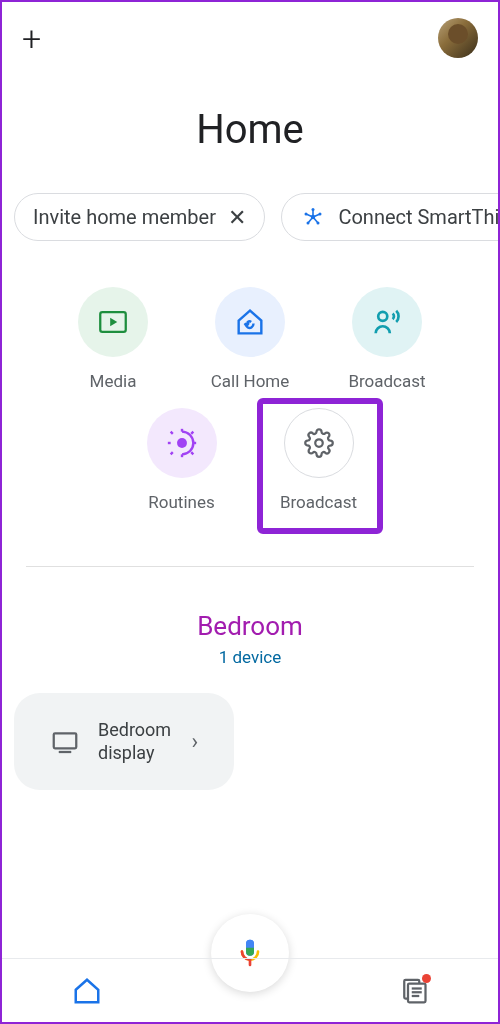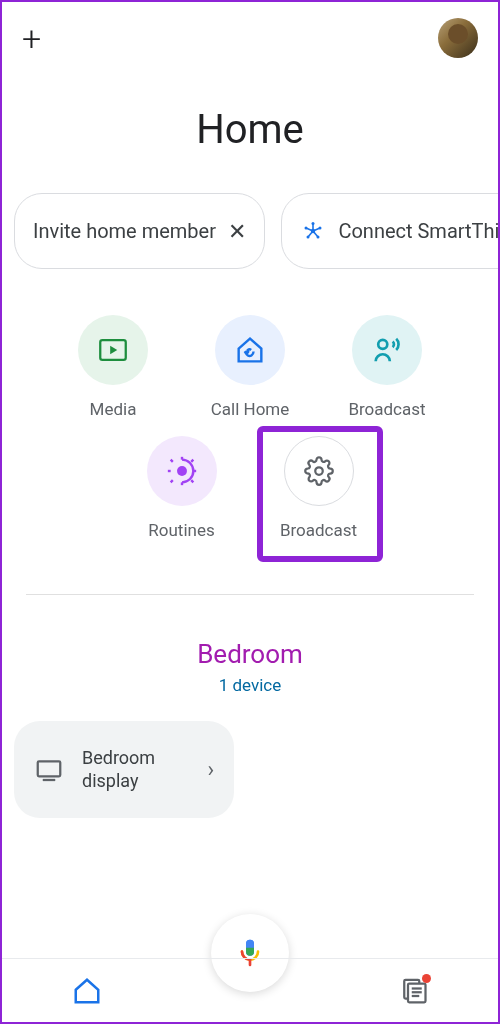--- a/index.html
+++ b/index.html
@@ -49,21 +49,21 @@
     padding-left: 12px;
     overflow: hidden;
     white-space: nowrap;
   }
   .chip {
     display: inline-flex;
     align-items: center;
     gap: 12px;
     border: 1px solid #dadce0;
     border-radius: 28px;
-    padding: 24px 18px;
+    padding: 10px 18px;
     font-size: 20px;
     color: #3c4043;
   }
   .chip .close {
     font-size: 22px;
     color: #3c4043;
   }
   .smartthings-icon {
     display:inline-flex;width:26px;height:26px;align-items:center;justify-content:center;
   }
@@ -122,21 +122,21 @@
     text-align: center;
     font-size: 17px;
     color: #0369a1;
     margin-top: 6px;
   }
   .device-card {
     margin: 26px 0 12px 12px;
     width: 220px;
     background: #f1f3f4;
     border-radius: 26px;
-    padding: 26px 20px;
+    padding: 26px 36px;
     display: flex;
     align-items: center;
     gap: 18px;
   }
   .device-text {
     font-size: 18px;
     color: #3c4043;
     line-height: 1.25;
     flex: 1;
   }

